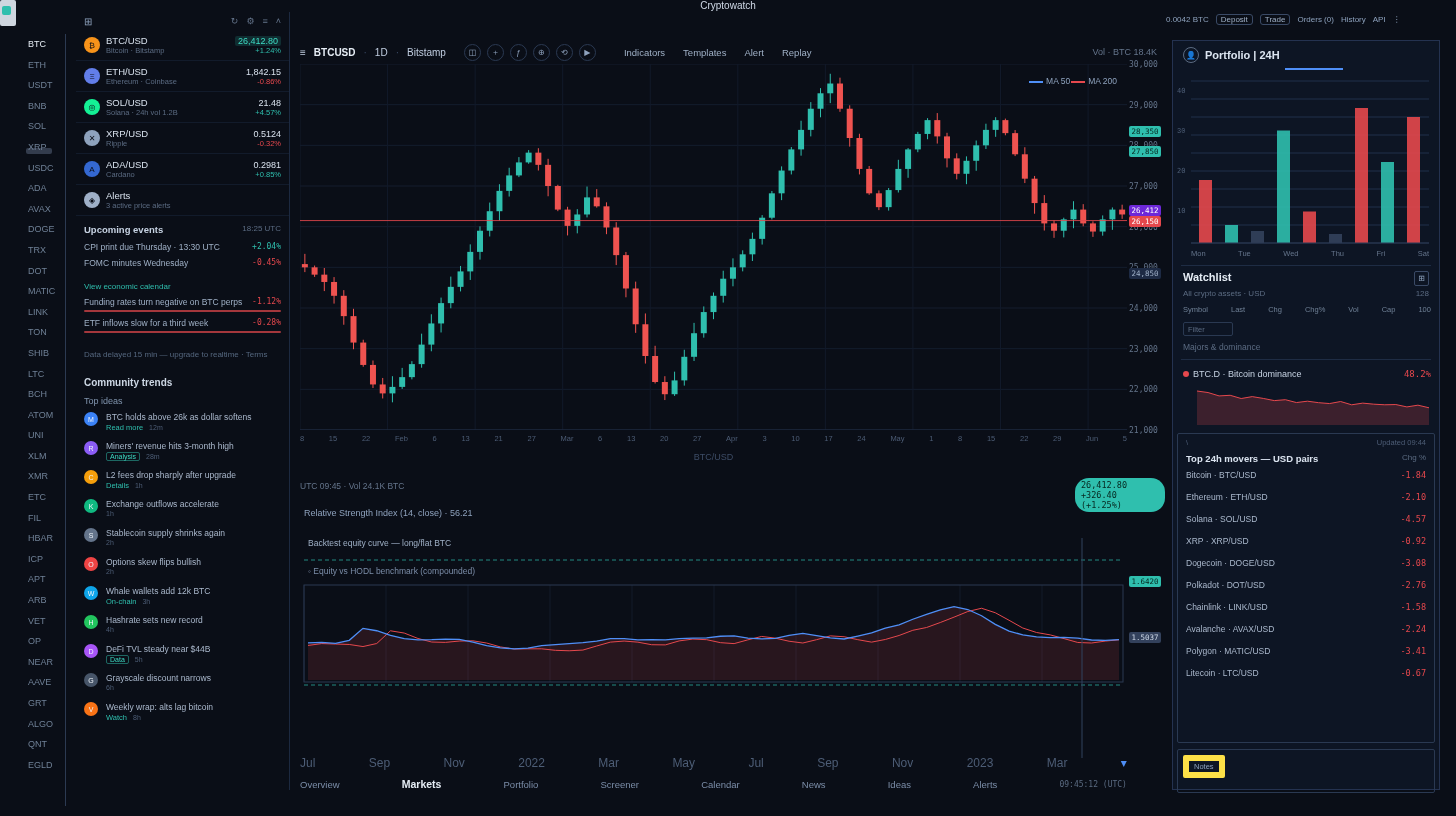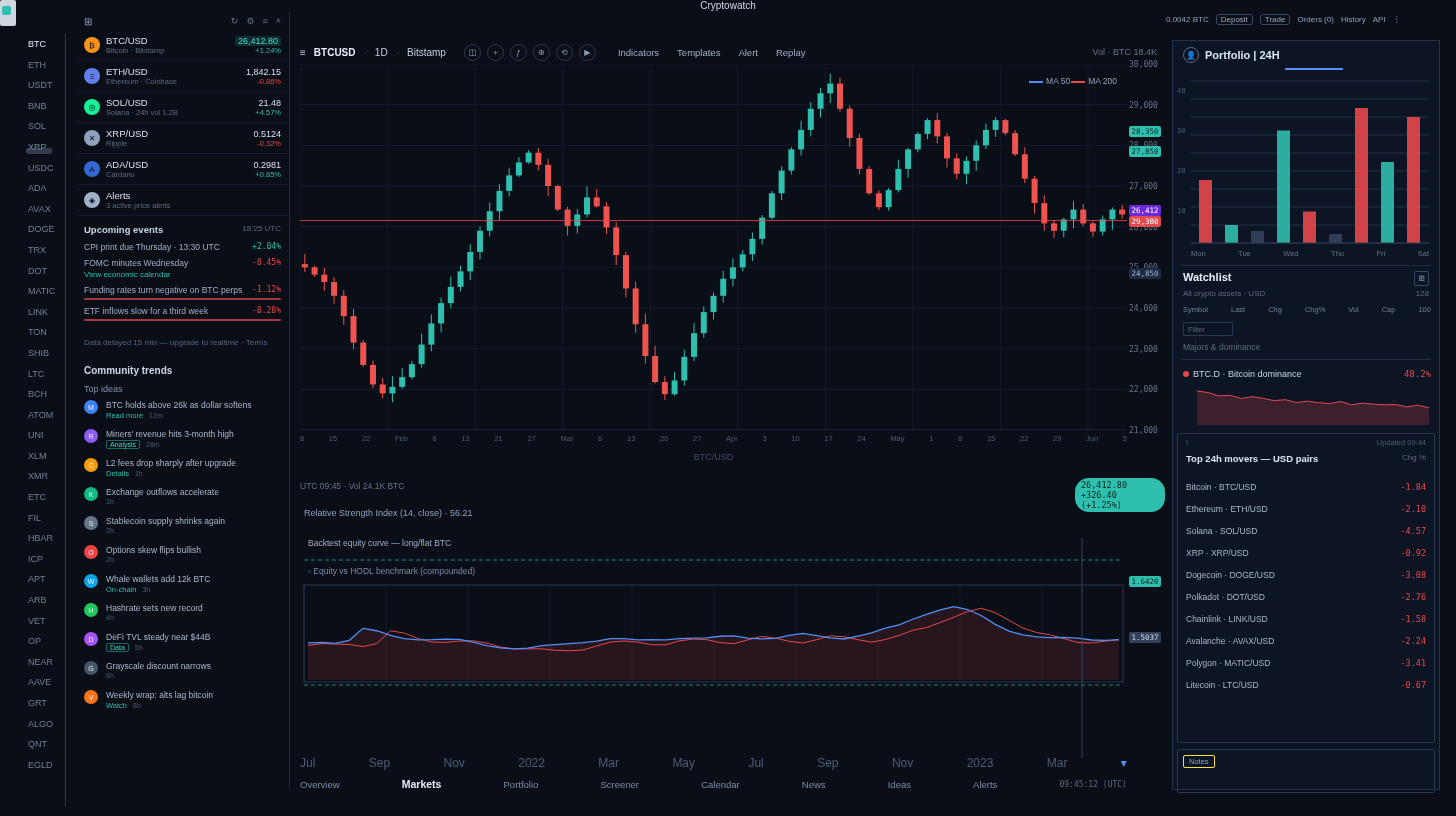--- a/index.html
+++ b/index.html
@@ -35,21 +35,21 @@
   .wl-right{text-align:right}
   .wl-price{font-size:9px;color:#d7e0ec}
   .wl-price.chip{background:rgba(47,191,174,.18);color:#3ddbc4;border-radius:2px;padding:0 3px}
   .wl-chg{font-size:7.5px}
   .ev-head{display:flex;justify-content:space-between;padding:8px 8px 4px;font-size:9.5px;font-weight:bold;color:#c6d2e2}
   .ev-head .r{font-size:8px;color:#5b6b82;font-weight:normal}
   .ev-item{padding:3px 8px}
   .ev-line{display:flex;justify-content:space-between;gap:6px}
   .ev-t{font-size:8.5px;color:#9fb0c6}
   .ev-r{font-size:8px}
-  .ev-link{font-size:8px;color:#2fbfae;margin-top:2px}
+  .ev-link{font-size:8px;color:#2fbfae;margin-top:14px}
   .ev-redbar{height:2px;background:#e5484d;opacity:.7;margin-top:3px;border-radius:1px}
   #lp-footerlink{padding:14px 8px 0;font-size:8px;color:#55677f}
   #lp-community{padding:18px 8px 0;font-size:10px;font-weight:bold;color:#cdd7e4}
   #lp-ideas{padding:8px 8px 2px;font-size:9px;color:#8094ad}
   .news-item{display:flex;gap:8px;align-items:flex-start;padding:4px 8px;height:29px;box-sizing:border-box;overflow:hidden}
   .news-av{width:14px;height:14px;border-radius:50%;flex:0 0 14px;display:flex;align-items:center;justify-content:center;font-size:7px;color:#eef3f9}
   .news-t{font-size:8.5px;color:#aab8cc;line-height:10px;white-space:nowrap;overflow:hidden}
   .news-meta{display:flex;gap:6px;align-items:center;margin-top:1px}
   .news-link{font-size:7.5px;color:#2fbfae}
   .news-chip{font-size:7px;color:#3ddbc4;border:1px solid rgba(47,191,174,.5);border-radius:2px;padding:0 3px}
@@ -107,25 +107,25 @@
   #rp-caption{left:10px;top:301px;font-size:8.5px;color:#5b6b82}
   #rp-div2{left:8px;top:318px;width:250px;border-top:1px solid #1e2c44}
   #rp-dom{left:10px;top:328px;width:248px;display:flex;justify-content:space-between;font-size:9px;color:#c6d2e2}
   .dot-red{display:inline-block;width:6px;height:6px;border-radius:50%;background:#e5484d;margin-right:4px}
   #rp-mini{left:24px;top:344px}
   #rp-table{left:4px;top:392px;width:258px;height:310px;border:1px solid #2a3952;border-radius:2px;box-sizing:border-box;overflow:hidden}
   #rp-tbl-meta{display:flex;justify-content:space-between;padding:4px 8px 0;font-size:7.5px;color:#4d5d76}
   #rp-tbl-head{display:flex;justify-content:space-between;padding:6px 8px;font-size:9.5px}
   #rp-tbl-head .t{font-weight:bold;color:#dbe4f0}
   #rp-tbl-head .r{font-size:8px;color:#5b6b82}
-  .rp-row{display:flex;justify-content:space-between;align-items:flex-end;height:22px;padding:0 8px}
+  .rp-row{display:flex;justify-content:space-between;align-items:flex-start;height:22px;padding:0 8px}
   .rp-row .n{font-size:8.5px;color:#aab8cc;white-space:nowrap;overflow:hidden}
   .rp-row .v{font-size:8.5px;color:#e5484d;font-family:"DejaVu Sans Mono",monospace}
   #rp-notes{left:4px;top:708px;width:258px;height:44px;border:1px solid #2a3952;border-radius:2px;box-sizing:border-box}
-  #rp-notes-label{margin:5px;display:inline-block;border:1px solid #fde047;border-radius:2px;font-size:7.5px;color:#8ea2bd;padding:1px 5px}
+  #rp-notes-label{margin:5px;display:inline-block;border:6px solid #fde047;border-radius:2px;font-size:7.5px;color:#8ea2bd;padding:1px 5px}
 </style>
 </head>
 <body>
 
 <div class="abs" id="app-title">Cryptowatch</div>
 <div class="abs" id="win-fragment"></div>
 <div class="abs" id="rail-logo"></div>
 <div class="abs" id="left-dash"></div>
 
 <aside class="abs" id="rail">
@@ -399,21 +399,21 @@
     <span class="dot">·</span>
     <span>Bitstamp</span>
     <span id="m-tool-icons" style="display:flex;gap:6px;margin-left:10px">
         <span class="tb-icon">◫</span>
         <span class="tb-icon">＋</span>
         <span class="tb-icon">ƒ</span>
         <span class="tb-icon">⊕</span>
         <span class="tb-icon">⟲</span>
         <span class="tb-icon">▶</span>
       </span>
-    <span id="m-tool-btns" style="display:flex;gap:10px;margin-left:10px">
+    <span id="m-tool-btns" style="display:flex;gap:10px;margin-left:16px">
         <span class="tb-btn">Indicators</span>
         <span class="tb-btn">Templates</span>
         <span class="tb-btn">Alert</span>
         <span class="tb-btn">Replay</span>
       </span>
     <span id="m-tool-right">Vol · BTC 18.4K</span>
   </div>
 
   <svg class="abs" id="plot" viewBox="0 0 827 366">
       <line x1="0" x2="827" y1="0" y2="0" stroke="#141d2e" stroke-width="1"></line>
@@ -700,21 +700,21 @@
       <span>Screener</span>
       <span>Calendar</span>
       <span>News</span>
       <span>Ideas</span>
       <span>Alerts</span>
       <span class="dim mono" style="font-size: 8px;">09:45:12 (UTC)</span>
     </div>
 <div class="tag teal" style="top: 126.1px;">28,350</div>
     <div class="tag teal" style="top: 146.433px;">27,850</div>
     <div class="tag blue" style="top: 204.912px;">26,412</div>
-    <div class="tag red" style="top: 215.567px;">29,380</div>
+    <div class="tag red" style="top: 215.567px;">26,150</div>
     <div class="tag dark" style="top: 268.433px;">24,850</div>
     <div class="tag teal" style="top: 576px;">1.6420</div>
     <div class="tag gray" style="top: 632px;">1.5037</div>
   </main>
 
 <div class="abs" id="rp-tabs">
     <span>0.0042 BTC</span>
     <span class="rp-chip">Deposit</span>
     <span class="rp-chip">Trade</span>
     <span>Orders (0)</span>

